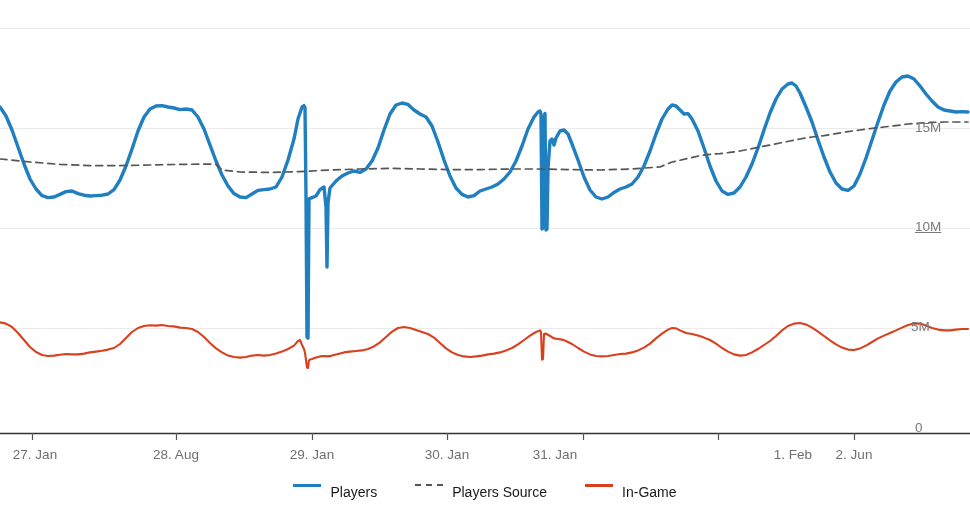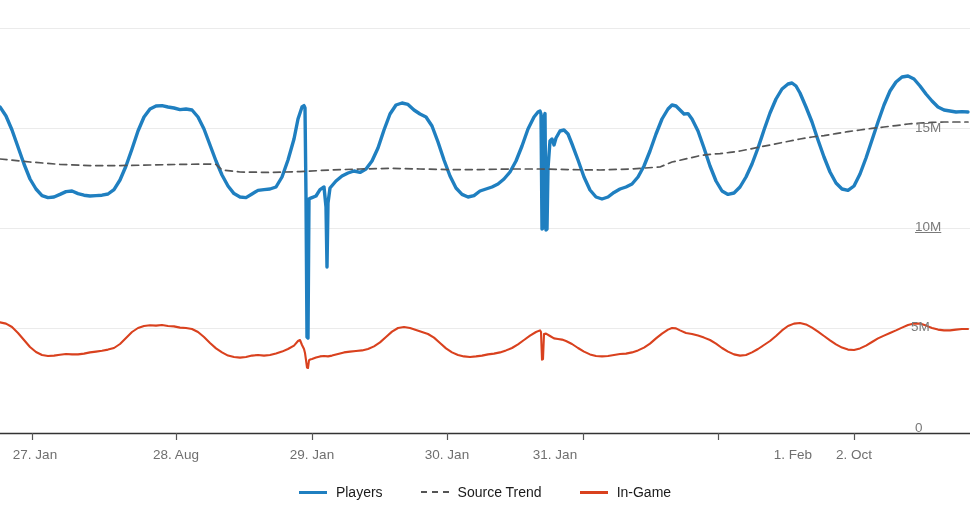--- a/index.html
+++ b/index.html
@@ -35,21 +35,21 @@
   .xlabel{
     position:absolute;top:447px;
     font-size:13.5px;color:#6f6f6f;
     white-space:nowrap;transform:translateX(-50%);
   }
 
   .legend{
     position:absolute;left:0;top:484px;width:970px;
     display:flex;justify-content:center;align-items:center;gap:38px;
   }
-  .legend-item{display:flex;align-items:center;gap:9px;}
+  .legend-item{display:flex;gap:9px;}
   .legend-label{font-size:14px;color:#1a1a1a;white-space:nowrap;}
   .swatch{display:block;width:28px;height:0;}
   .swatch.solid{border-top-width:3.4px;border-top-style:solid;}
   .swatch.dashed{border-top-width:2px;border-top-style:dashed;}
 </style>
 </head>
 <body>
 
 <div class="page">
 
@@ -87,31 +87,31 @@
   <div class="ylabel l5">5M</div>
   <div class="ylabel l0">0</div>
 
   <div id="xlabels">
       <div class="xlabel" style="left: 35px;">27. Jan</div>
       <div class="xlabel" style="left: 176px;">28. Aug</div>
       <div class="xlabel" style="left: 312px;">29. Jan</div>
       <div class="xlabel" style="left: 447px;">30. Jan</div>
       <div class="xlabel" style="left: 555px;">31. Jan</div>
       <div class="xlabel" style="left: 757px; margin-left: 36px;">1. Feb</div>
-      <div class="xlabel" style="left: 854px;">2. Oct</div>
+      <div class="xlabel" style="left: 854px;">2. Jun</div>
     </div>
 
   <div class="legend" id="legend">
       <div class="legend-item">
         <span class="swatch solid" style="border-top-color: rgb(31, 127, 192);"></span>
         <span class="legend-label">Players</span>
       </div>
       <div class="legend-item">
         <span class="swatch dashed" style="border-top-color: rgb(85, 85, 85);"></span>
-        <span class="legend-label">Source Trend</span>
+        <span class="legend-label">Players Source</span>
       </div>
       <div class="legend-item">
         <span class="swatch solid" style="border-top-color: rgb(217, 65, 30);"></span>
         <span class="legend-label">In-Game</span>
       </div>
     </div>
 
 </div>
 
 </body></html>

